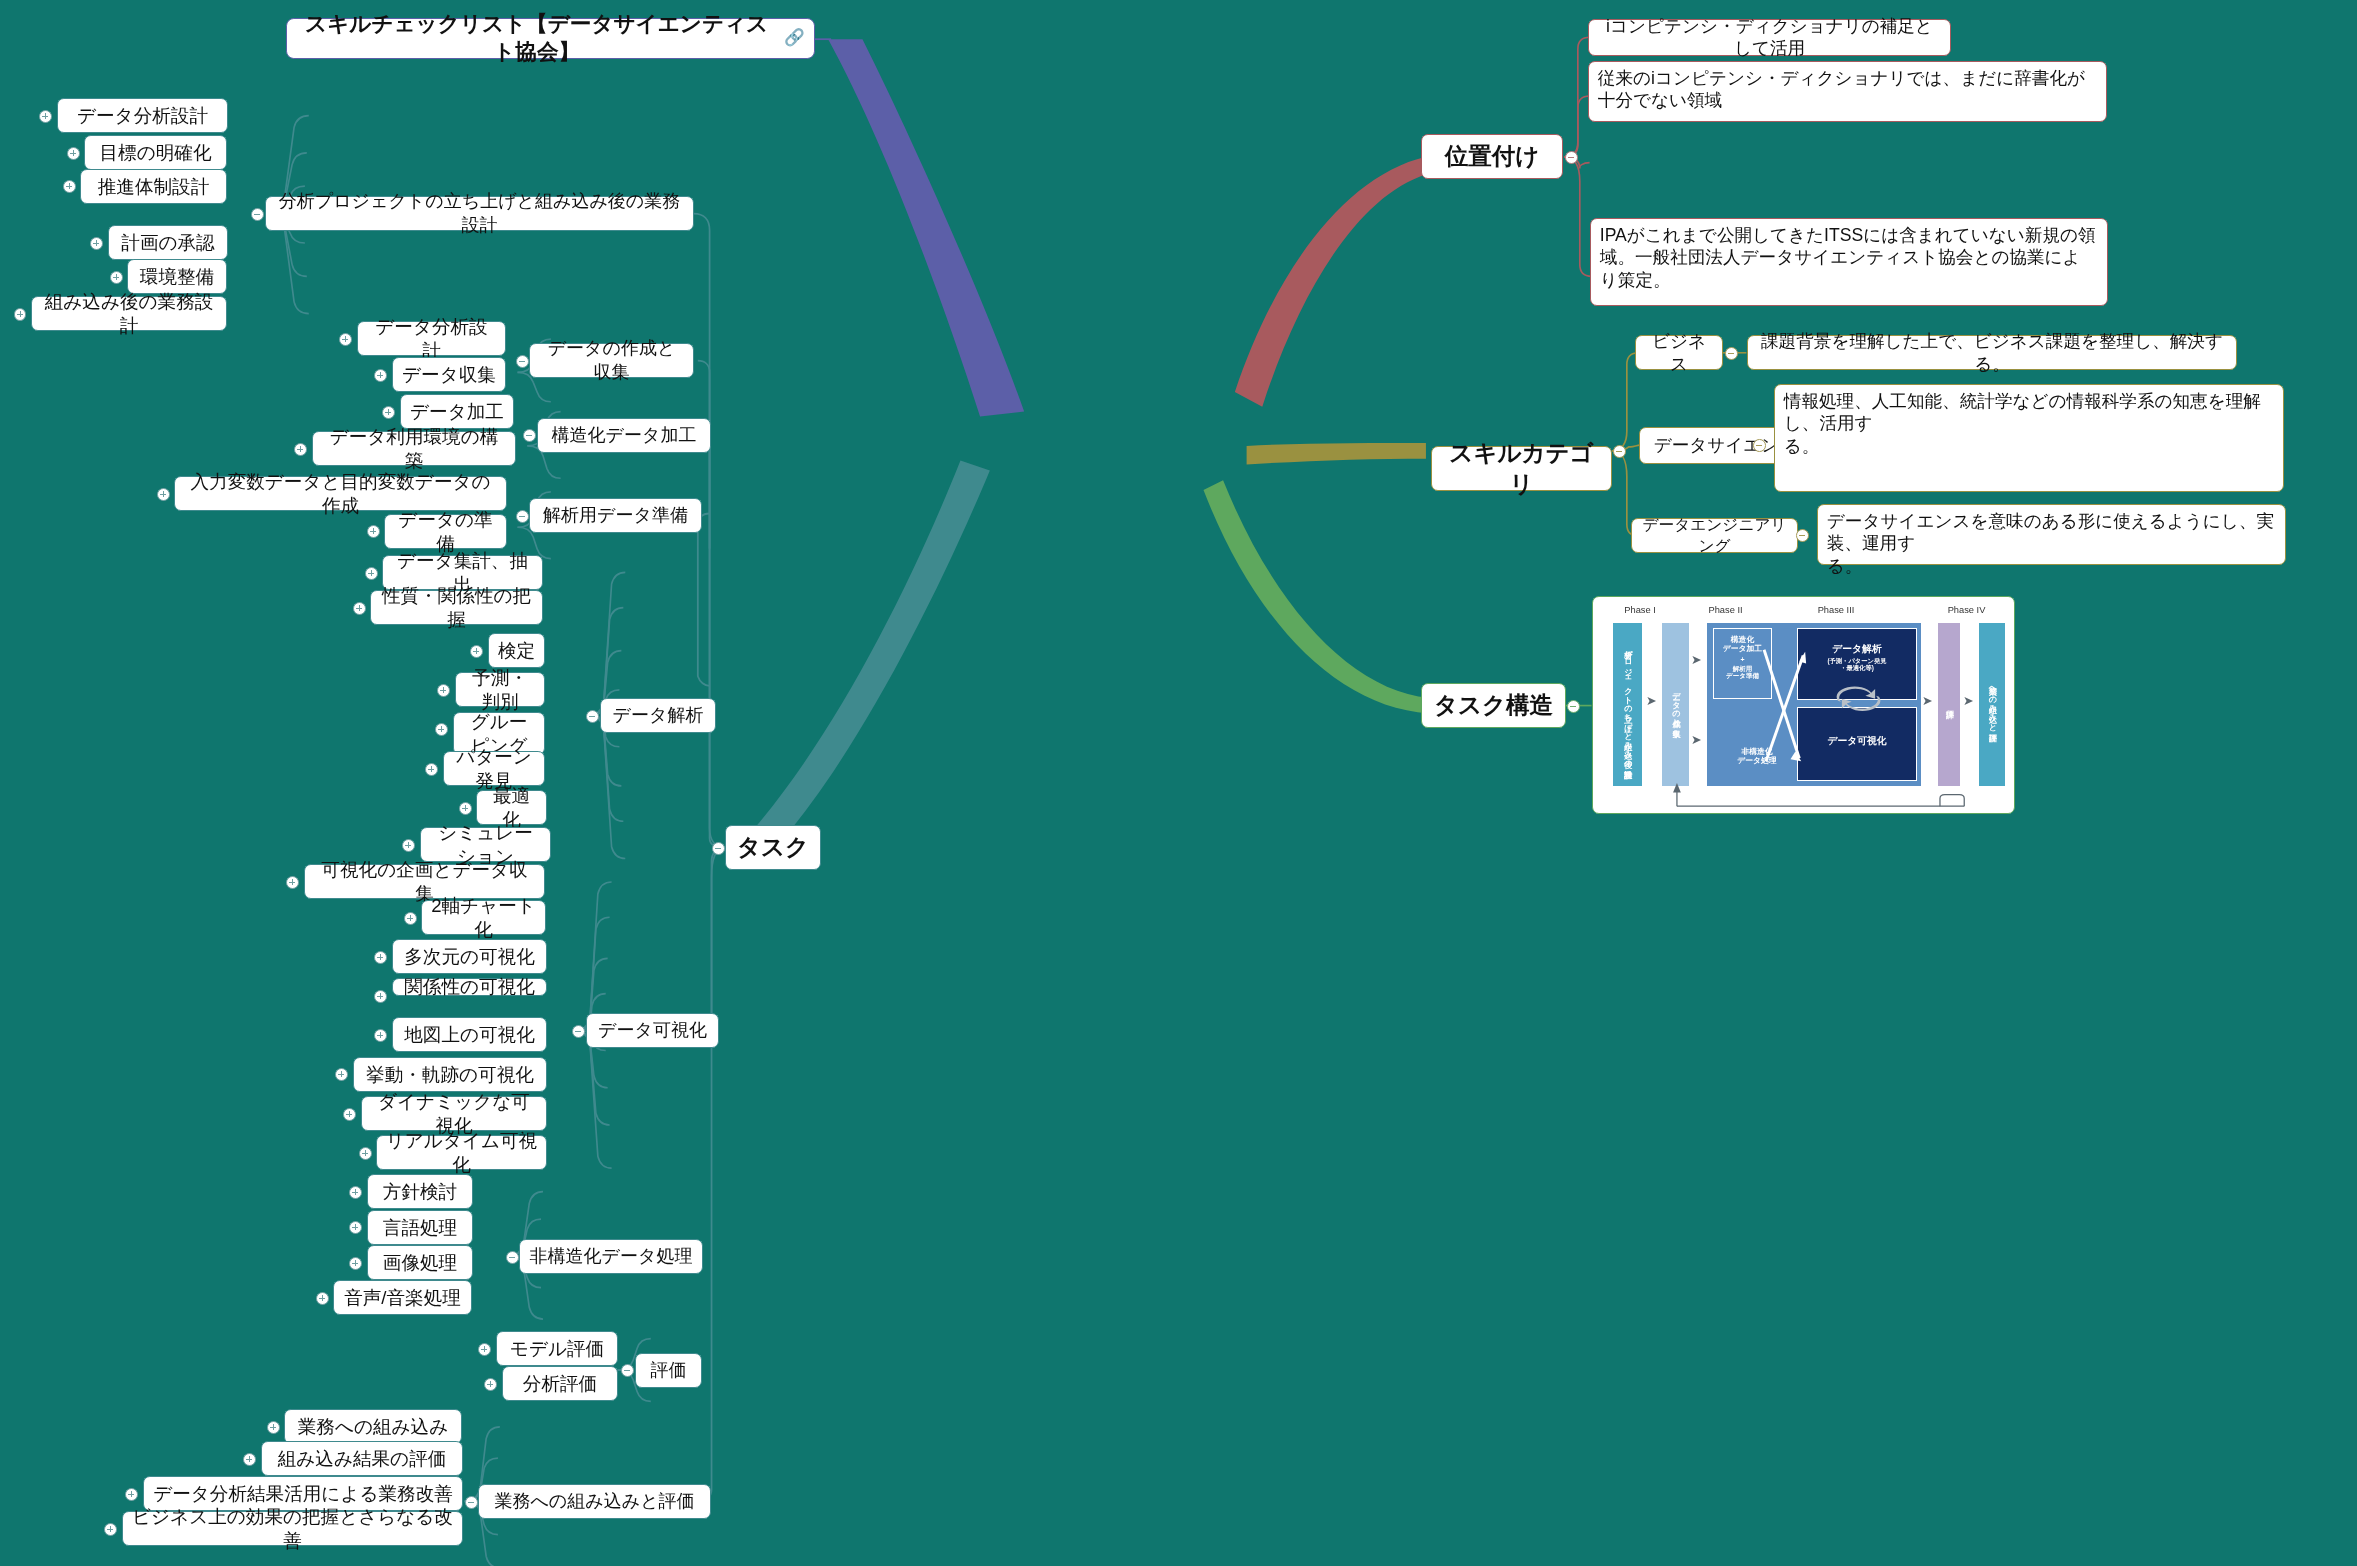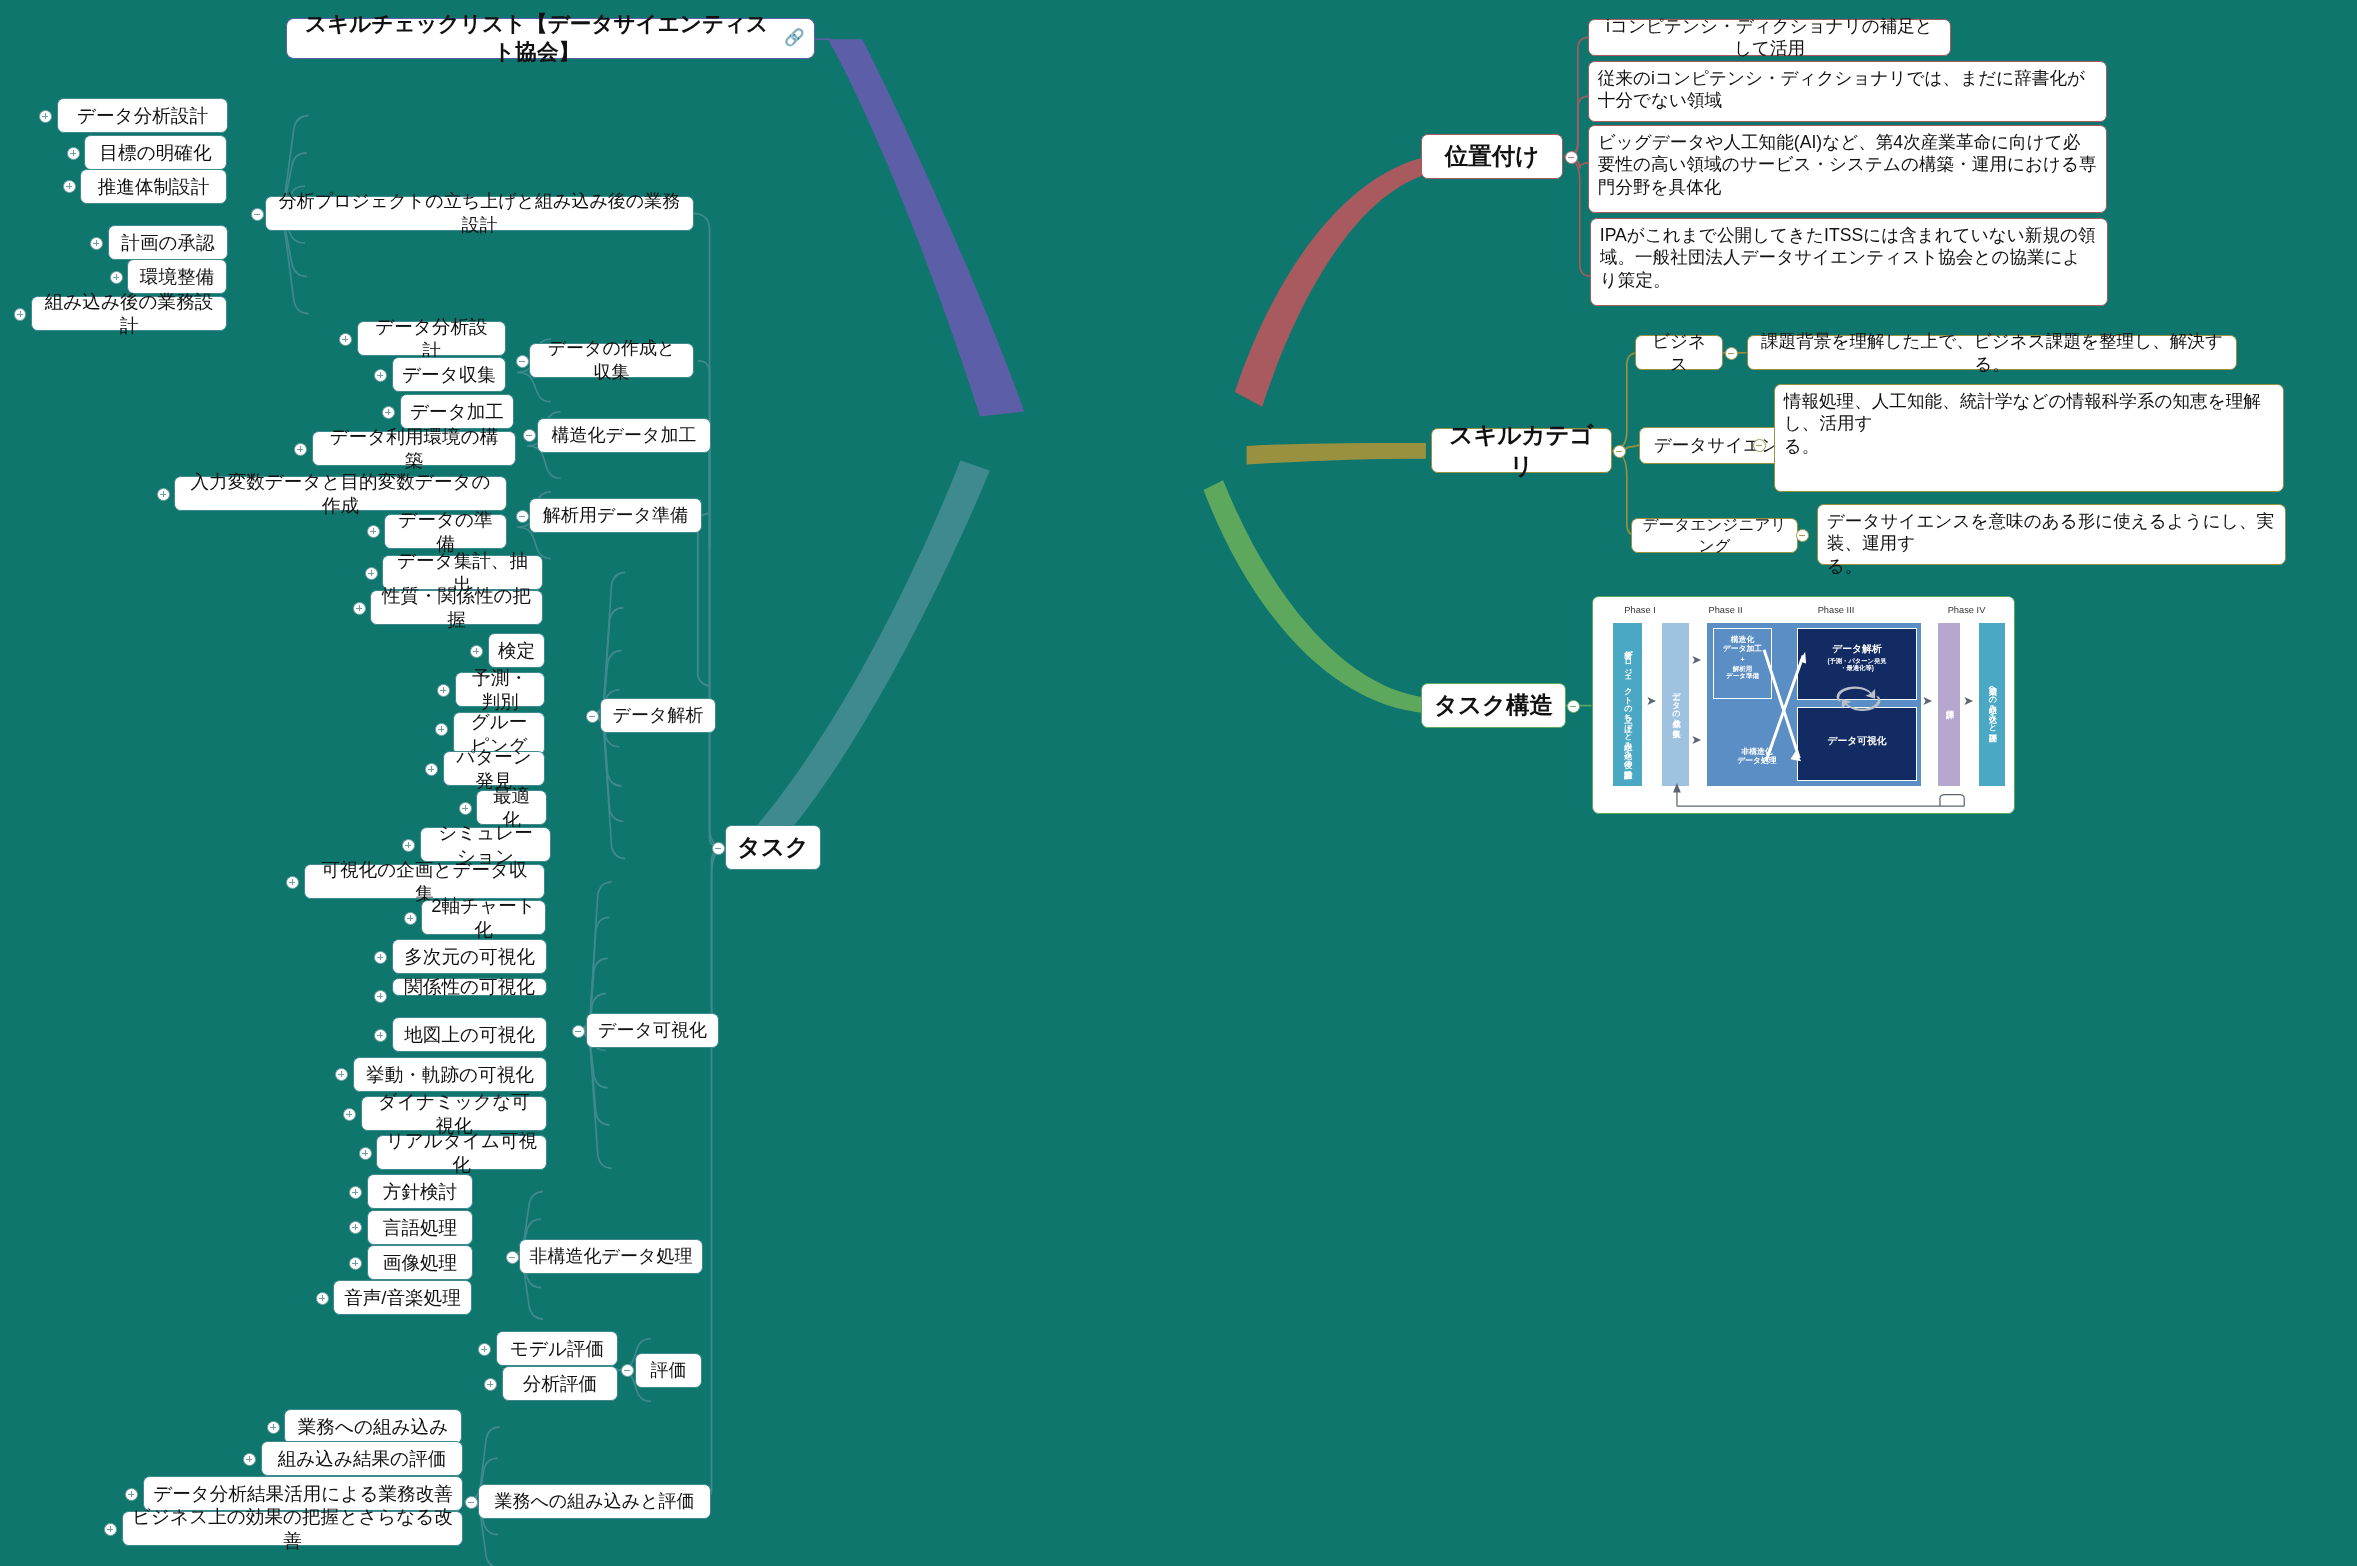--- a/index.html
+++ b/index.html
@@ -8,21 +8,21 @@
   svg.links{position:absolute;left:0;top:0;width:2357px;height:1566px;pointer-events:none;}
 
   .node{position:absolute;box-sizing:border-box;border:1.6px solid #3f8a8e;border-radius:6.9px;
         background:#ffffff;color:#111;display:flex;align-items:center;justify-content:center;
         text-align:center;line-height:1.28;padding:2.9px 8.8px;}
   .node.center{border:2.9px solid #808080;border-radius:50%;background:#ddf8dd;font-weight:bold;
         font-size:24.5px;color:#1a1a1a;padding:5.9px 17.6px;}
   .node.title{border:1.8px solid #5c5fa8;border-radius:7.8px;font-weight:bold;font-size:21.6px;color:#111;}
   .node.l1{font-weight:bold;font-size:23.5px;}
   .node.l1.red{border-color:#a85a5e;}
-  .node.l1.olive{border-color:#9a9140;}
+  .node.l1.olive{border-color:#9a9140;margin-top:18px;}
   .node.l1.green{border-color:#5ea85e;}
   .node.l1.teal{border-color:#3f8a8e;}
   .node.red{border-color:#a85a5e;}
   .node.olive{border-color:#9a9140;}
   .node.green{border-color:#5ea85e;}
   .node.teal{border-color:#3f8a8e;}
   .node.txt{font-size:17.6px;}
   .node.txt2{font-size:18px;}
   .node.leaf{font-size:18.6px;}
   .node.para{justify-content:flex-start;text-align:left;align-items:flex-start;padding:4.9px 8.8px;}
@@ -158,23 +158,20 @@
     <span>位置付け</span>
   </div>
   <div class="exp red" style="left:1565px;top:151px;"></div>
 
   <div class="node red txt" style="left:1588px;top:18.6px;width:363px;height:37px;">
     <span>iコンピテンシ・ディクショナリの補足として活用</span>
   </div>
   <div class="node red txt para" style="left:1588px;top:61px;width:519px;height:61px;">
     <span>従来のiコンピテンシ・ディクショナリでは、まだに辞書化が十分でない領域</span>
   </div>
-  <div class="node red txt para" style="left:1588px;top:125px;width:519px;height:88px;">
-    <span>ビッグデータや人工知能(AI)など、第4次産業革命に向けて必要性の高い領域のサービス・システムの構築・運用における専門分野を具体化</span>
-  </div>
   <div class="node red txt para" style="left:1590px;top:218px;width:518px;height:88px;">
     <span>IPAがこれまで公開してきたITSSには含まれていない新規の領域。一般社団法人データサイエンティスト協会との協業により策定。</span>
   </div>
 
   <div class="node l1 olive" style="left:1431px;top:428px;width:181px;height:45px;">
     <span>スキルカテゴリ</span>
   </div>
   <div class="exp olive" style="left:1613px;top:445px;"></div>
 
   <div class="node olive txt" style="left:1635px;top:335px;width:88px;height:35px;">

